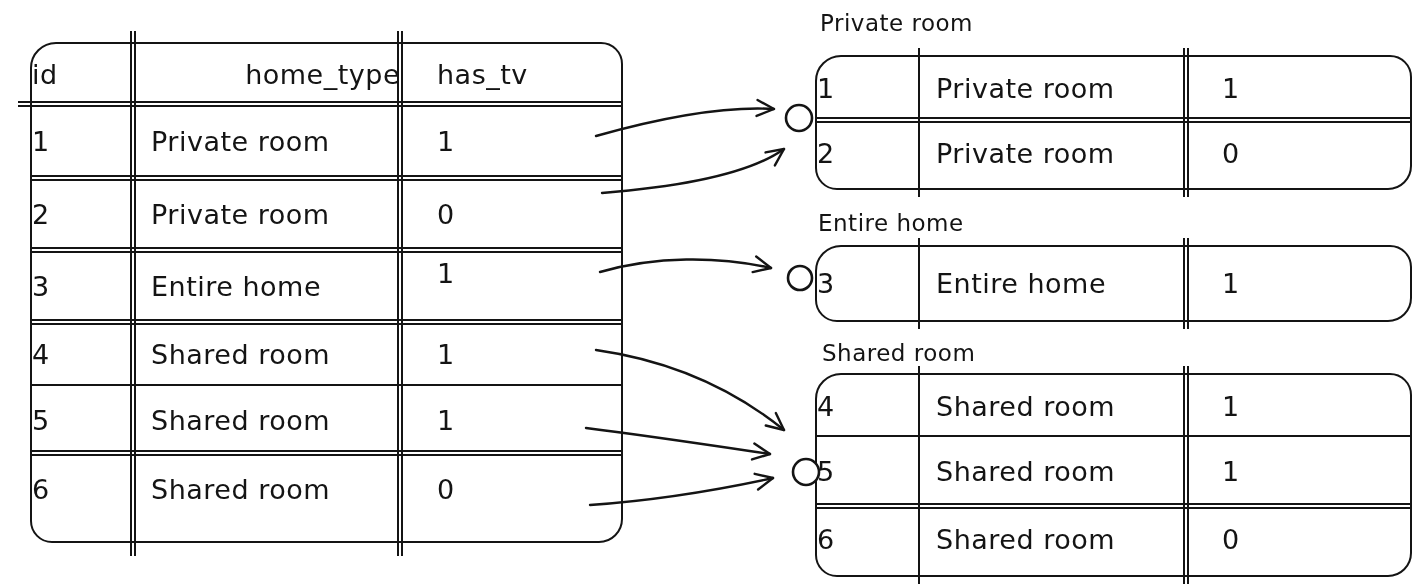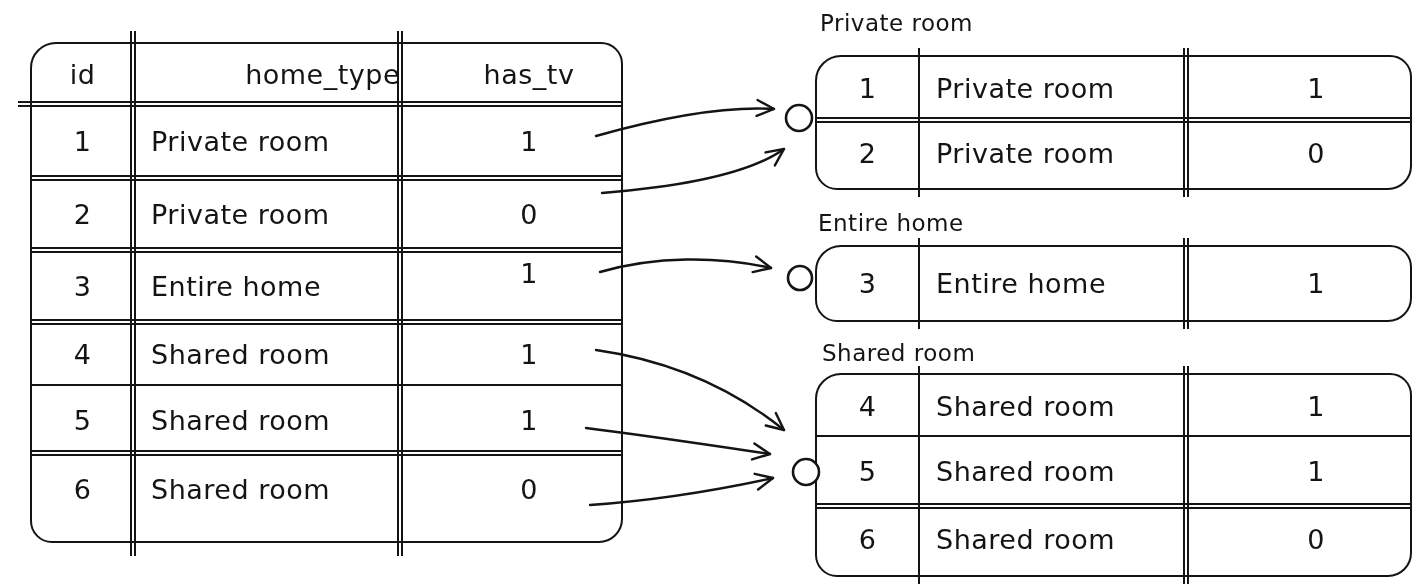--- a/index.html
+++ b/index.html
@@ -59,23 +59,23 @@
 
   
   .trow {
     position: absolute;
     left: 0; right: 0;
     display: flex;
     align-items: center;
     font-size: 27px;
     letter-spacing: 0.5px;
   }
-  .c1 { width: 101px; text-align: center; }
+  .c1 { width: 101px; }
   .c2 { width: 267px; padding-left: 18px; }
-  .c3 { flex: 1; padding-left: 37px; text-align: center; }
+  .c3 { flex: 1; padding-left: 37px; }
   .hdr .c2 { text-align: right; padding-left: 0; }
 
   .group-label {
     position: absolute;
     font-size: 23px;
     letter-spacing: 0.5px;
     white-space: nowrap;
   }
 
   

